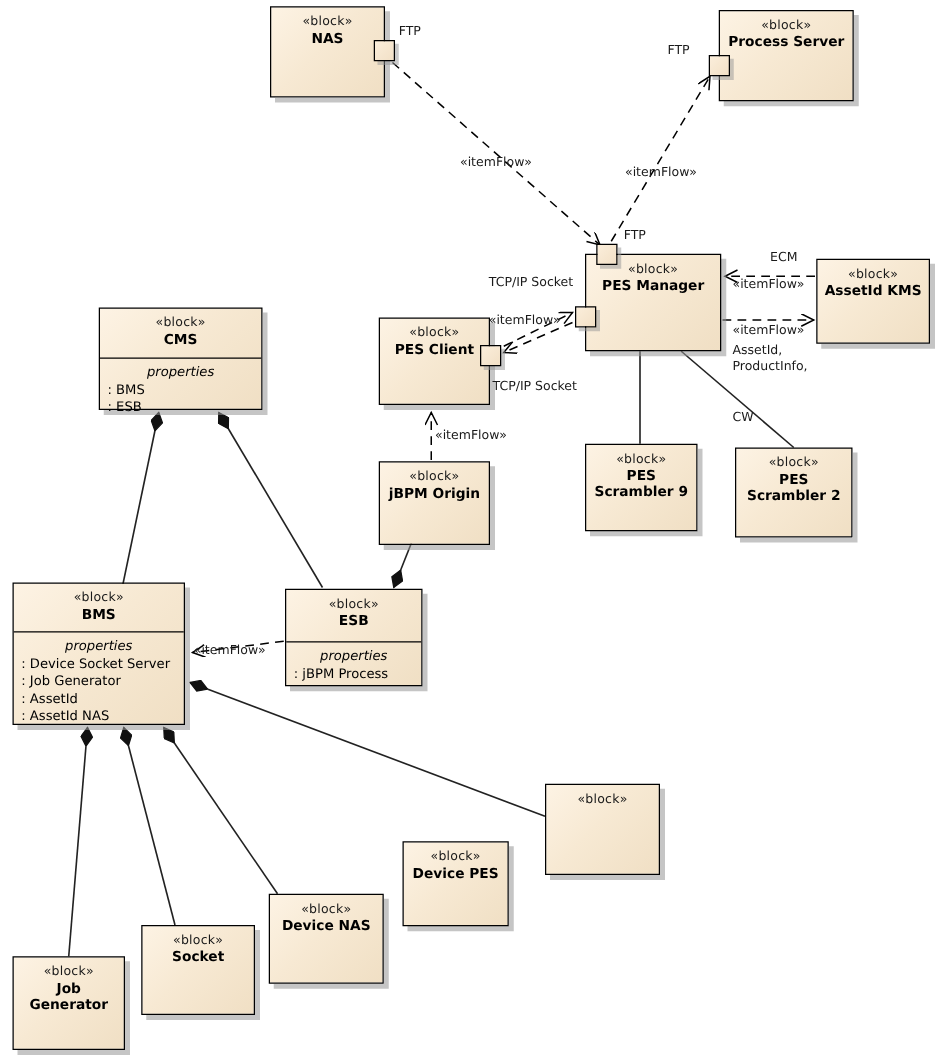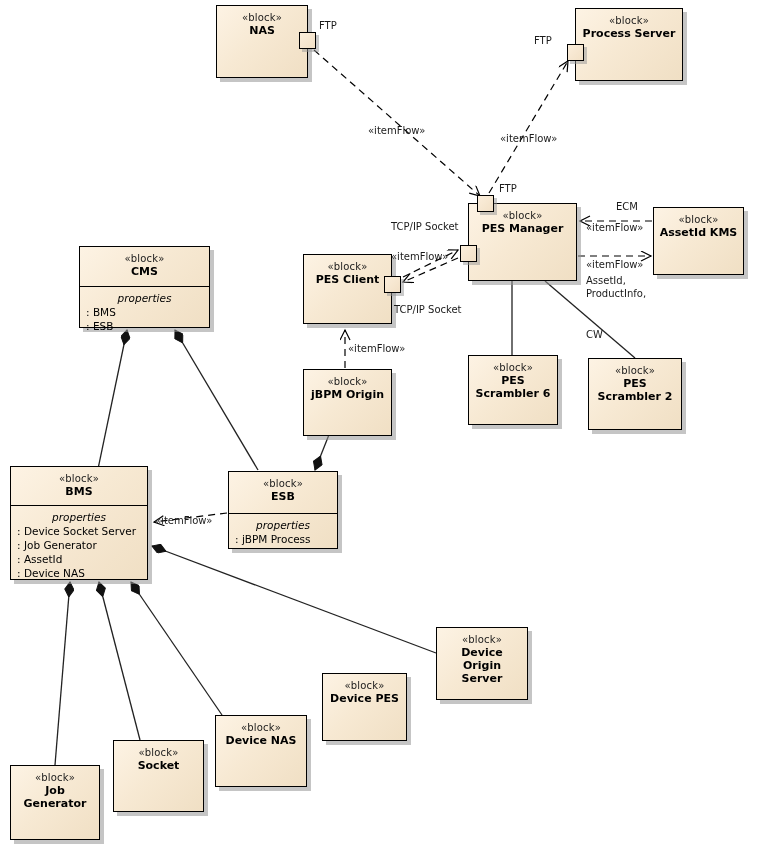--- a/index.html
+++ b/index.html
@@ -176,56 +176,55 @@
       </div>
       <div class="block" style="left: 303px; top: 369px; width: 89px; height: 67px;">
         <div class="blk-head" style="height: 67px;">
           <div class="blk-stereo">«block»</div>
           <div class="blk-name">jBPM Origin</div>
         </div>
       </div>
       <div class="block" style="left: 468px; top: 355px; width: 90px; height: 70px;">
         <div class="blk-head" style="height: 70px;">
           <div class="blk-stereo">«block»</div>
-          <div class="blk-name">PES Scrambler 6</div>
+          <div class="blk-name">PES Scrambler 9</div>
         </div>
       </div>
       <div class="block" style="left: 588px; top: 358px; width: 94px; height: 72px;">
         <div class="blk-head" style="height: 72px;">
           <div class="blk-stereo">«block»</div>
           <div class="blk-name">PES Scrambler 2</div>
         </div>
       </div>
       <div class="block" style="left: 10px; top: 466px; width: 138px; height: 114px;">
         <div class="blk-head" style="height: 38px;">
           <div class="blk-stereo">«block»</div>
           <div class="blk-name">BMS</div>
         </div>
         <div class="blk-compartment">
           <div class="blk-comp-title">properties</div>
           <div class="blk-prop">: Device Socket Server</div>
           <div class="blk-prop">: Job Generator</div>
           <div class="blk-prop">: AssetId</div>
-          <div class="blk-prop">: Device NAS</div>
+          <div class="blk-prop">: AssetId NAS</div>
         </div>
       </div>
       <div class="block" style="left: 228px; top: 471px; width: 110px; height: 78px;">
         <div class="blk-head" style="height: 41px;">
           <div class="blk-stereo">«block»</div>
           <div class="blk-name">ESB</div>
         </div>
         <div class="blk-compartment">
           <div class="blk-comp-title">properties</div>
           <div class="blk-prop">: jBPM Process</div>
         </div>
       </div>
       <div class="block" style="left: 436px; top: 627px; width: 92px; height: 73px;">
         <div class="blk-head" style="height: 73px;">
           <div class="blk-stereo">«block»</div>
-          <div class="blk-name">Device Origin Server</div>
         </div>
       </div>
       <div class="block" style="left: 322px; top: 673px; width: 85px; height: 68px;">
         <div class="blk-head" style="height: 68px;">
           <div class="blk-stereo">«block»</div>
           <div class="blk-name">Device PES</div>
         </div>
       </div>
       <div class="block" style="left: 215px; top: 715px; width: 92px; height: 72px;">
         <div class="blk-head" style="height: 72px;">

